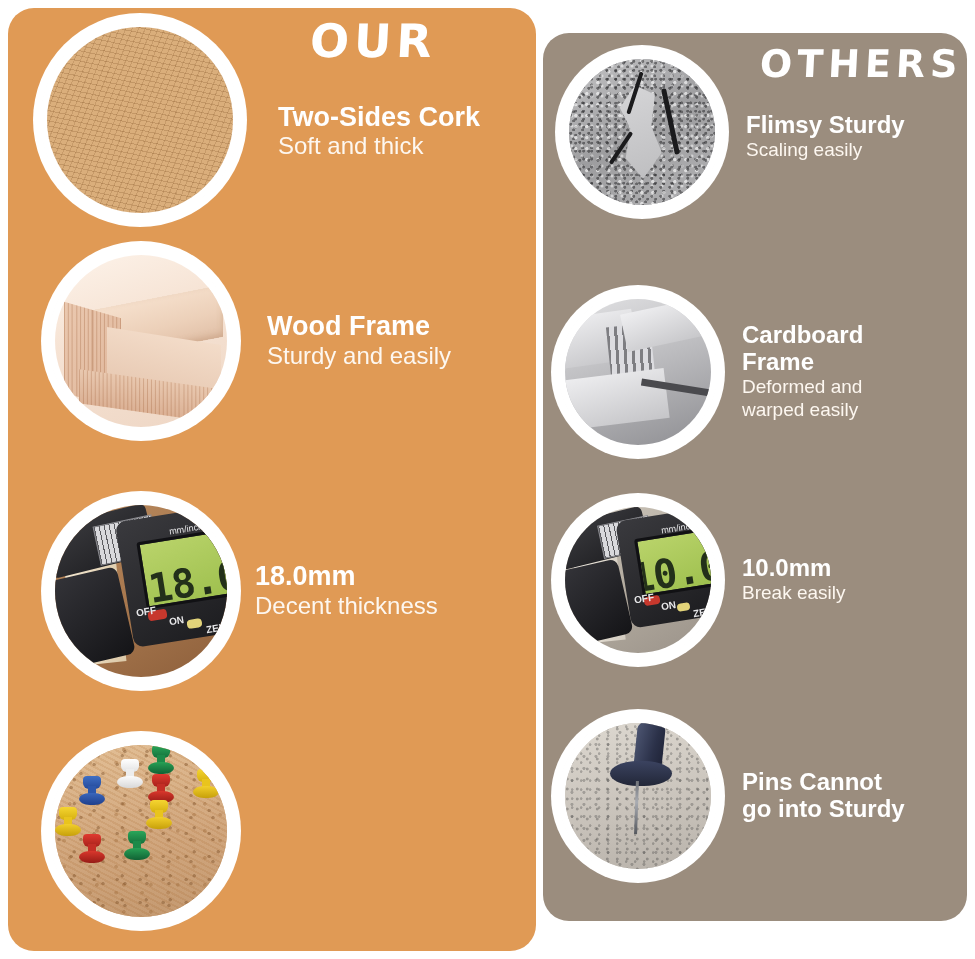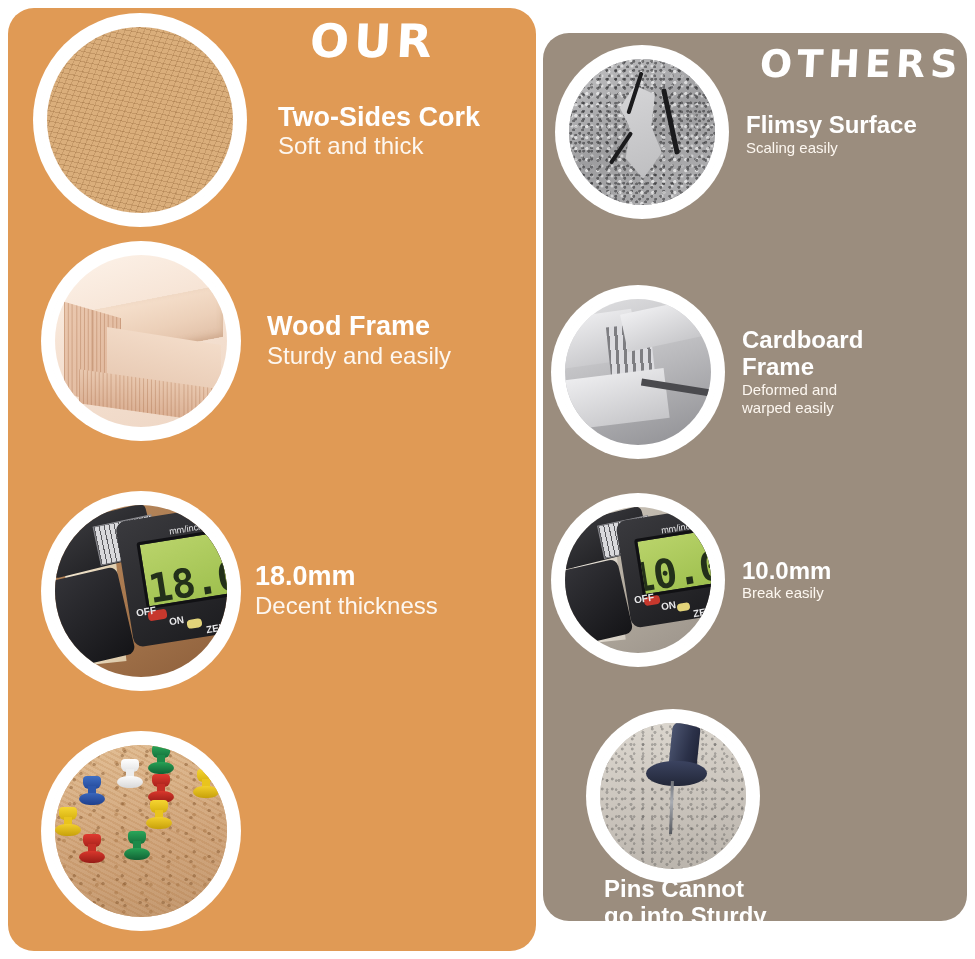--- a/index.html
+++ b/index.html
@@ -388,21 +388,21 @@
   }
   .t-sub {
     font-weight: 400;
     line-height: 1.2;
     margin: 0;
     color: #fdf7f0;
   }
   .our .t-title { font-size: 27px; }
   .our .t-sub   { font-size: 24px; }
   .others .t-title { font-size: 24px; }
-  .others .t-sub   { font-size: 15px; }
+  .others .t-sub   { font-size: 19px; }
 
   
   #our-row-1 { left: 40px;  top: 20px;  }
   #our-row-2 { left: 48px;  top: 248px; }
   #our-row-3 { left: 48px;  top: 498px; }
   #our-row-4 { left: 48px;  top: 738px; }
 
   #our-row-1 .photo { width: 200px; height: 200px; }
   #our-row-2 .photo,
   #our-row-3 .photo,
@@ -410,21 +410,21 @@
 
   #our-row-1 .textblock { margin-left: 38px; margin-top: 82px; align-self: flex-start; }
   #our-row-2 .textblock { margin-left: 33px; }
   #our-row-3 .textblock { margin-left: 21px; }
   #our-row-4 .textblock { margin-left: 33px; }
 
   
   #oth-row-1 { left: 562px; top: 52px;  }
   #oth-row-2 { left: 558px; top: 292px; }
   #oth-row-3 { left: 558px; top: 500px; }
-  #oth-row-4 { left: 580px; top: 716px; flex-direction: column; }
+  #oth-row-4 { left: 558px; top: 716px; }
 
   #oth-row-1 .photo,
   #oth-row-2 .photo,
   #oth-row-3 .photo,
   #oth-row-4 .photo { width: 160px; height: 160px; }
 
   #oth-row-1 .textblock { margin-left: 24px; margin-top: 60px; align-self: flex-start; }
   #oth-row-2 .textblock { margin-left: 24px; }
   #oth-row-3 .textblock { margin-left: 24px; }
   #oth-row-4 .textblock { margin-left: 24px; }
@@ -557,21 +557,21 @@
       <div class="photo-inner">
         <div class="tex-flimsy">
           <div class="flake" style="left:30%;top:18%;width:40%;height:64%;clip-path:polygon(38% 0,72% 10%,66% 44%,84% 72%,52% 100%,22% 78%,30% 46%,12% 24%);"></div>
           <div class="crack" style="left:44%;top:8%;width:4px;height:30%;transform:rotate(18deg);"></div>
           <div class="crack" style="left:68%;top:20%;width:5px;height:46%;transform:rotate(-12deg);"></div>
           <div class="crack" style="left:34%;top:48%;width:4px;height:26%;transform:rotate(34deg);"></div>
         </div>
       </div>
     </div>
     <div class="textblock">
-      <p class="t-title">Flimsy Surface</p>
+      <p class="t-title">Flimsy Sturdy</p>
       <p class="t-sub">Scaling easily</p>
     </div>
   </div>
 
   <div class="row others" id="oth-row-2">
     <div class="photo">
       <div class="photo-inner">
         <div class="tex-card">
           <div class="card-slab" style="left:-6%;top:10%;width:54%;height:34%;transform:rotate(-8deg);"></div>
           <div class="card-flute" style="left:30%;top:18%;width:30%;height:42%;transform:rotate(-6deg);"></div>

